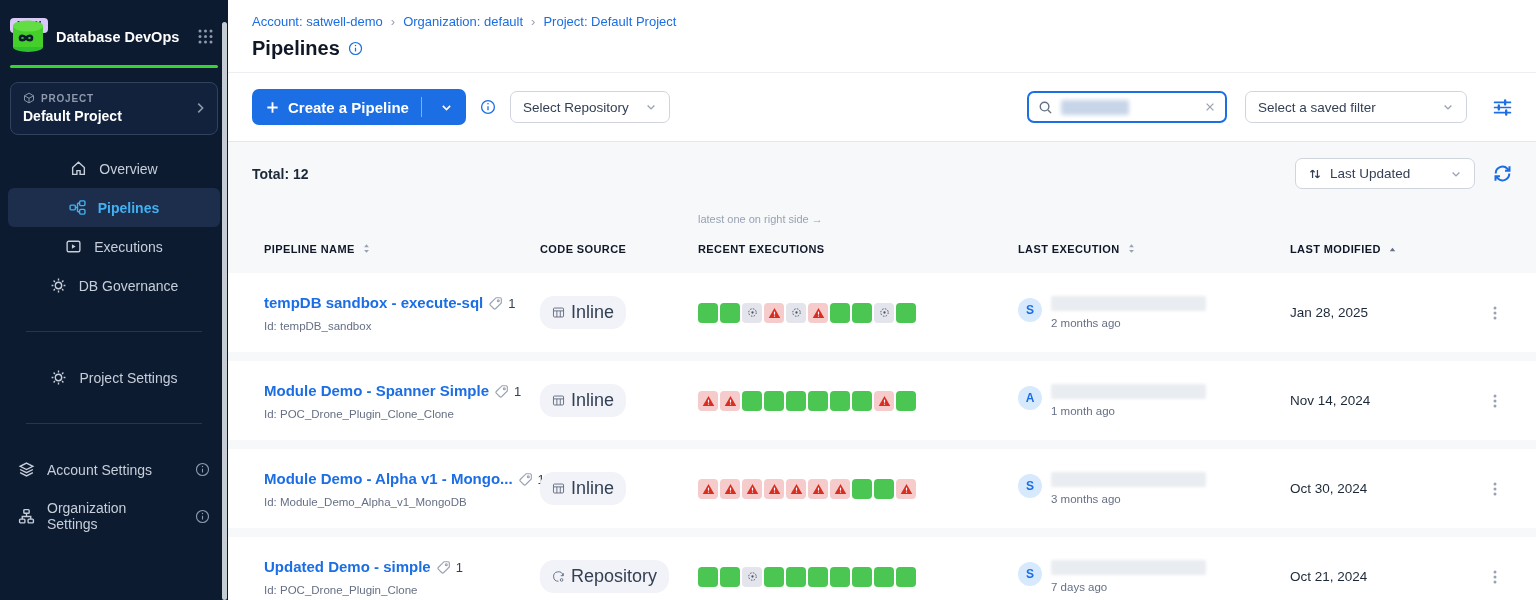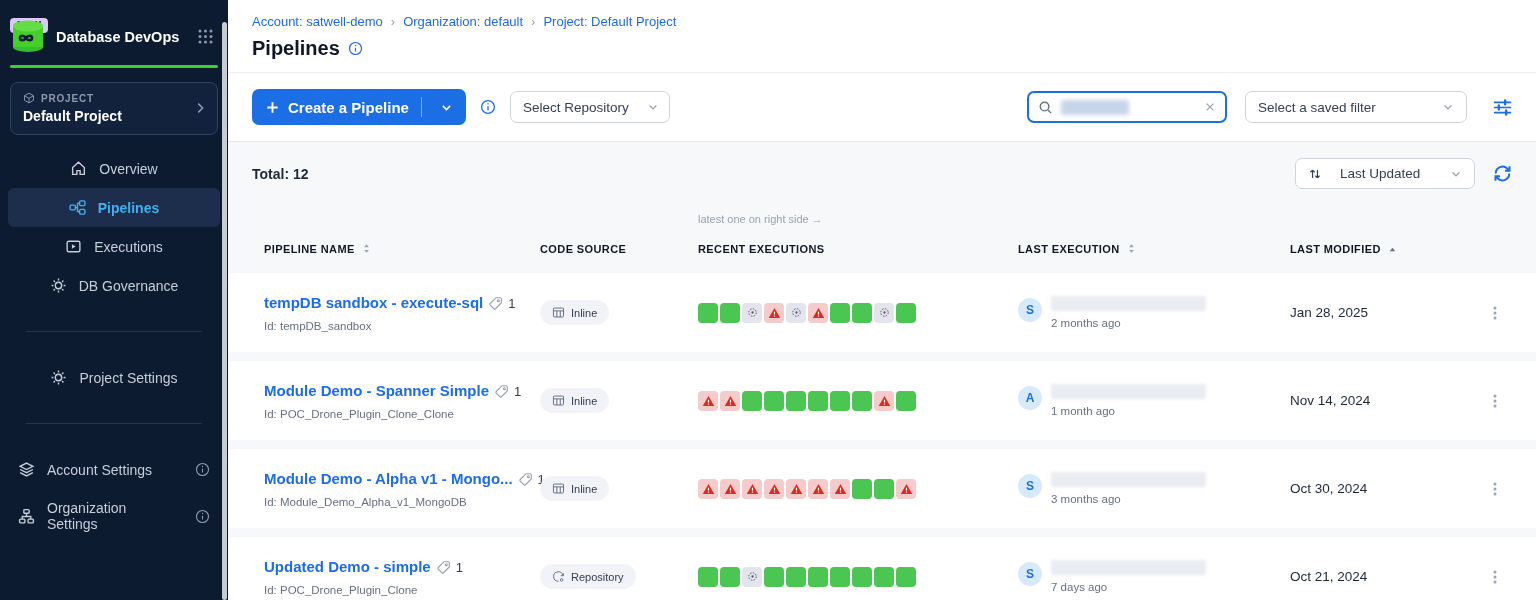--- a/index.html
+++ b/index.html
@@ -33,21 +33,21 @@
   .crumb { color:#1B6EE4; cursor:pointer; text-decoration:none; }
   .crumb-sep { color:#98A2B3; font-size:13px; }
   .page-title-row { display:flex; align-items:center; gap:8px; margin-top:8px; }
   .page-title { font-size:20px; font-weight:bold; color:#101828; }
 
   .toolbar { background:#fff; display:flex; align-items:center; padding:16px 24px; border-bottom:1px solid #E4E7EC; gap:14px; }
   .btn-create { display:flex; align-items:center; height:36px; background:#1B6EE4; border:none; border-radius:7px; color:#fff; font-family:inherit; font-size:15px; font-weight:bold; padding:0 4px 0 13px; cursor:pointer; }
   .btn-create .lbl { margin-left:8px; }
   .btn-create .vline { width:1px; height:20px; background:rgba(255,255,255,.45); margin:0 9px 0 12px; }
   .btn-create .caret { padding:0 9px; display:flex; }
-  .select { display:flex; align-items:center; justify-content:space-between; gap:18px; height:32px; background:#fff; border:1px solid #D0D5DD; border-radius:7px; padding:0 12px; font-size:13.5px; color:#344054; cursor:pointer; white-space:nowrap; }
+  .select { display:flex; align-items:center; justify-content:space-between; gap:8px; height:32px; background:#fff; border:1px solid #D0D5DD; border-radius:7px; padding:0 12px; font-size:13.5px; color:#344054; cursor:pointer; white-space:nowrap; }
   .sel-repo { width:160px; }
   .sel-filter { width:222px; }
   .right-tools { margin-left:auto; display:flex; align-items:center; gap:18px; }
   .searchbox { display:flex; align-items:center; gap:8px; width:200px; height:32px; border:2px solid #1B6EE4; border-radius:7px; background:#fff; padding:0 9px; }
   .search-blur { width:68px; height:15px; border-radius:2px; background:#C7D5E8; filter:blur(2px); }
   .searchbox .clear { margin-left:auto; cursor:pointer; display:flex; }
   .icon-btn { background:none; border:none; cursor:pointer; padding:0; display:flex; }
   .sliders-btn { margin-left:8px; }
 
   .content { flex:1; display:flex; flex-direction:column; min-height:0; }
@@ -59,21 +59,21 @@
   .tbl-head { display:grid; grid-template-columns:276px 158px 320px 272px 184px 1fr; align-items:end; padding:0 20px 0 36px; margin-top:24px; }
   .th { font-size:11px; font-weight:bold; letter-spacing:.4px; color:#101828; display:flex; align-items:center; gap:6px; }
   .th-note { font-size:11px; color:#98A2B3; margin-bottom:18px; }
 
   .rows { display:flex; flex-direction:column; gap:9px; margin-top:18px; flex:1; min-height:0; }
   .row { background:#fff; height:79px; flex:0 0 79px; display:grid; grid-template-columns:276px 158px 320px 272px 184px 1fr; align-items:center; padding:0 20px 0 36px; }
   .name-cell .name-line { display:flex; align-items:flex-end; gap:5px; }
   .p-name { color:#1B6EE4; font-size:15px; font-weight:bold; cursor:pointer; white-space:nowrap; }
   .tag-count { font-size:13px; color:#344054; }
   .p-id { font-size:11.5px; color:#667085; margin-top:9px; }
-  .pill { display:inline-flex; align-items:center; gap:6px; background:#F2F3F8; border-radius:14px; padding:6px 12px; font-size:11px; color:#344054; }
+  .pill { display:inline-flex; align-items:center; gap:6px; background:#F2F3F8; border-radius:14px; padding:6px 12px; font-size:18px; color:#344054; }
   .exec-cell { display:flex; gap:2px; }
   .sq { width:20px; height:20px; border-radius:4px; display:flex; align-items:center; justify-content:center; cursor:pointer; }
   .sq.success { background:#4BC653; }
   .sq.error { background:#F5CBCB; }
   .sq.skipped { background:#E4E4EC; }
   .lastexec-cell { display:flex; align-items:flex-start; gap:9px; }
   .avatar { width:24px; height:24px; border-radius:50%; background:#D7E9FC; color:#1B6EE4; font-size:12px; font-weight:bold; display:flex; align-items:center; justify-content:center; margin-top:2px; }
   .name-blur { width:155px; height:15px; border-radius:2px; background:#E9ECF0; filter:blur(1.5px); }
   .time-ago { font-size:11.5px; color:#667085; margin-top:6px; }
   .date-cell { font-size:13.5px; color:#1D2939; }

